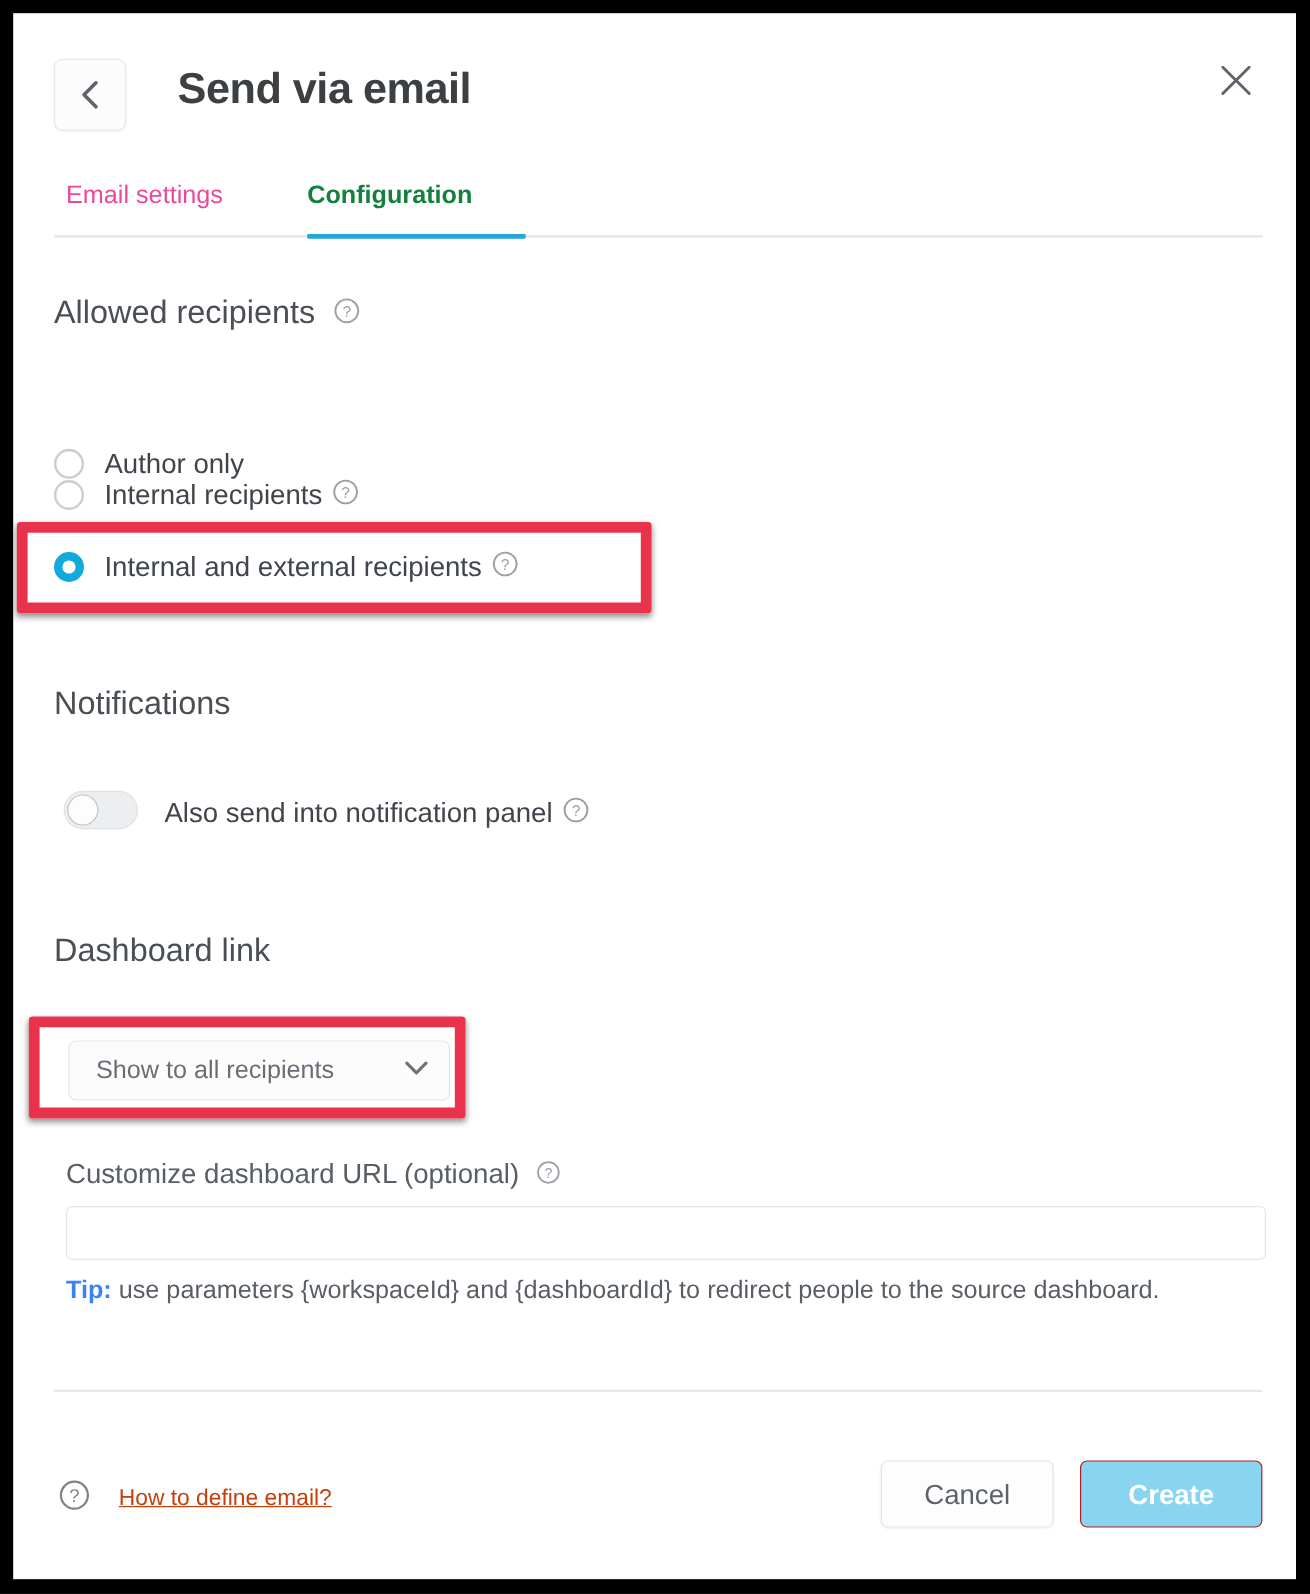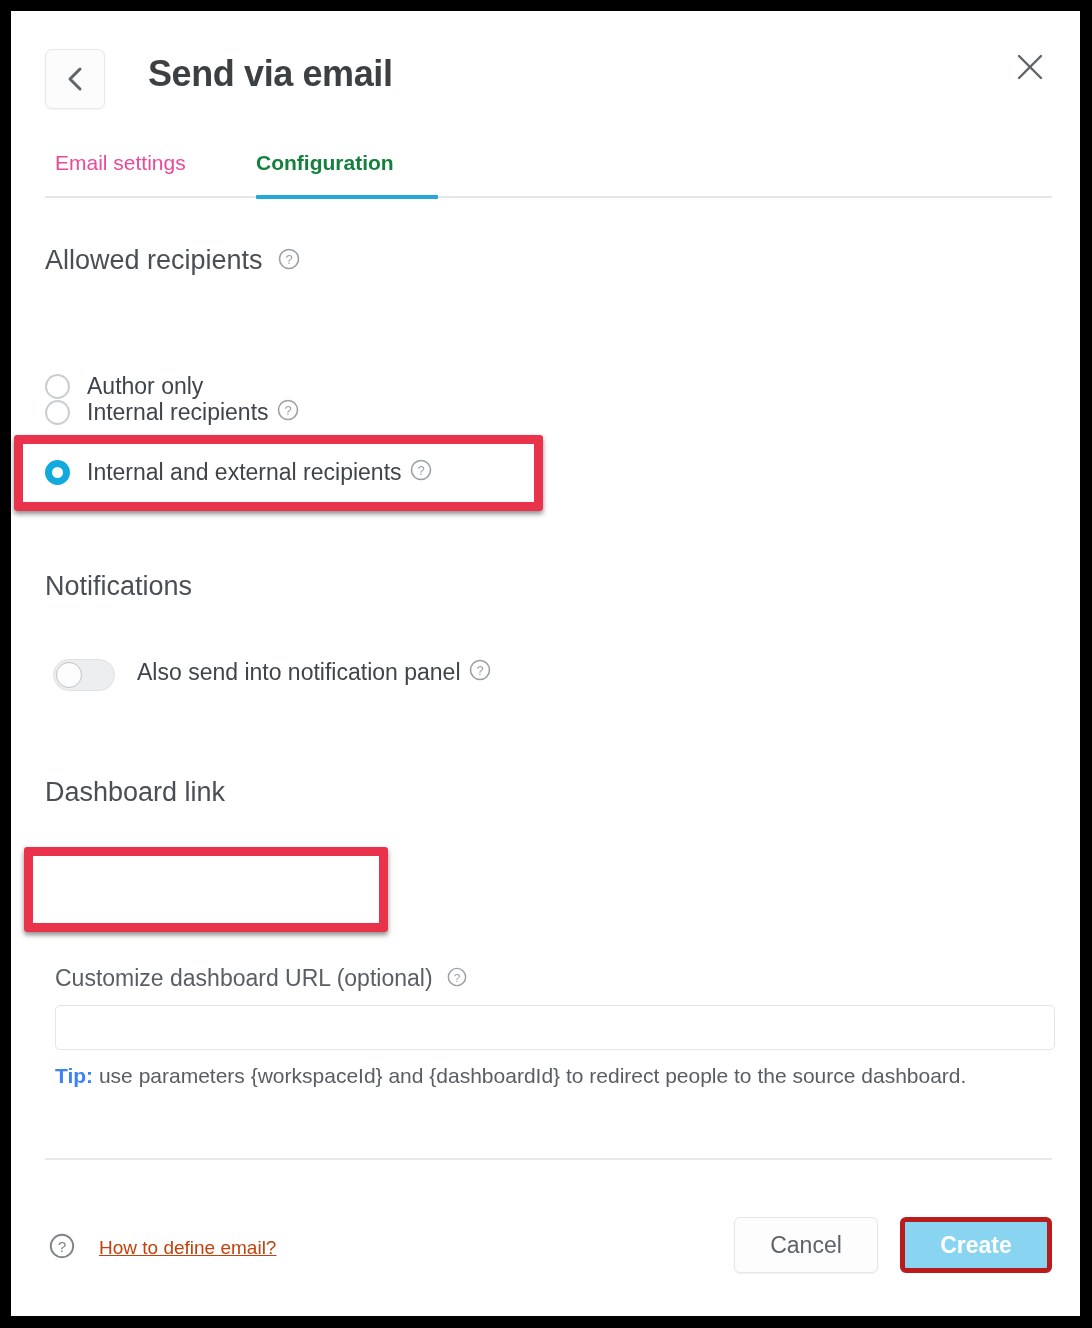--- a/index.html
+++ b/index.html
@@ -162,21 +162,21 @@
     margin-left: 17px;
     white-space: nowrap;
   }
 
   
   .toggle-row {
     position: absolute;
     left: 42px;
     top: 648px;
     display: flex;
-    align-items: flex-start;
+    align-items: flex-end;
     cursor: pointer;
   }
   .toggle {
     width: 62px;
     height: 32px;
     border-radius: 16px;
     background: #eceef0;
     border: 1px solid #dfe2e5;
     box-sizing: border-box;
     position: relative;
@@ -304,21 +304,21 @@
     background: #fdfdfe;
     border: 1px solid #e4e7ea;
     color: #5c6268;
     box-shadow: 0 1px 2px rgba(0,0,0,0.05);
   }
   .btn-create {
     right: 28px;
     top: 1206px;
     width: 152px;
     background: #89d5f1;
-    border: 5px solid #b91c1c;
+    border: 1px solid #b91c1c;
     color: #ffffff;
     font-weight: 700;
   }
 
   
   .annot {
     position: absolute;
     border: 9px solid #e8334a;
     border-radius: 3px;
     box-sizing: border-box;
@@ -407,20 +407,28 @@
       <span class="help-icon">
         <svg width="22" height="22" viewBox="0 0 22 22">
           <circle cx="11" cy="11" r="9.5" fill="none" stroke="#9aa0a6" stroke-width="1.6"></circle>
           <text x="11" y="16" font-size="13" fill="#9aa0a6" text-anchor="middle" font-family="Liberation Sans, sans-serif">?</text>
         </svg>
       </span>
     </div>
 
     <div class="section-title" id="dashlink-title">Dashboard link</div>
 
+    <div class="dropdown">
+      <span class="dropdown-value">Show to all recipients</span>
+      <span>
+        <svg width="22" height="14" viewBox="0 0 22 14">
+          <polyline points="3,3 11,11 19,3" fill="none" stroke="#6d7378" stroke-width="2.6" stroke-linecap="round" stroke-linejoin="round"></polyline>
+        </svg>
+      </span>
+    </div>
 
     <div class="field-label">
       <span>Customize dashboard URL (optional)</span>
       <span class="help-icon">
         <svg width="20" height="20" viewBox="0 0 22 22">
           <circle cx="11" cy="11" r="9.5" fill="none" stroke="#9aa0a6" stroke-width="1.6"></circle>
           <text x="11" y="16" font-size="13" fill="#9aa0a6" text-anchor="middle" font-family="Liberation Sans, sans-serif">?</text>
         </svg>
       </span>
     </div>

